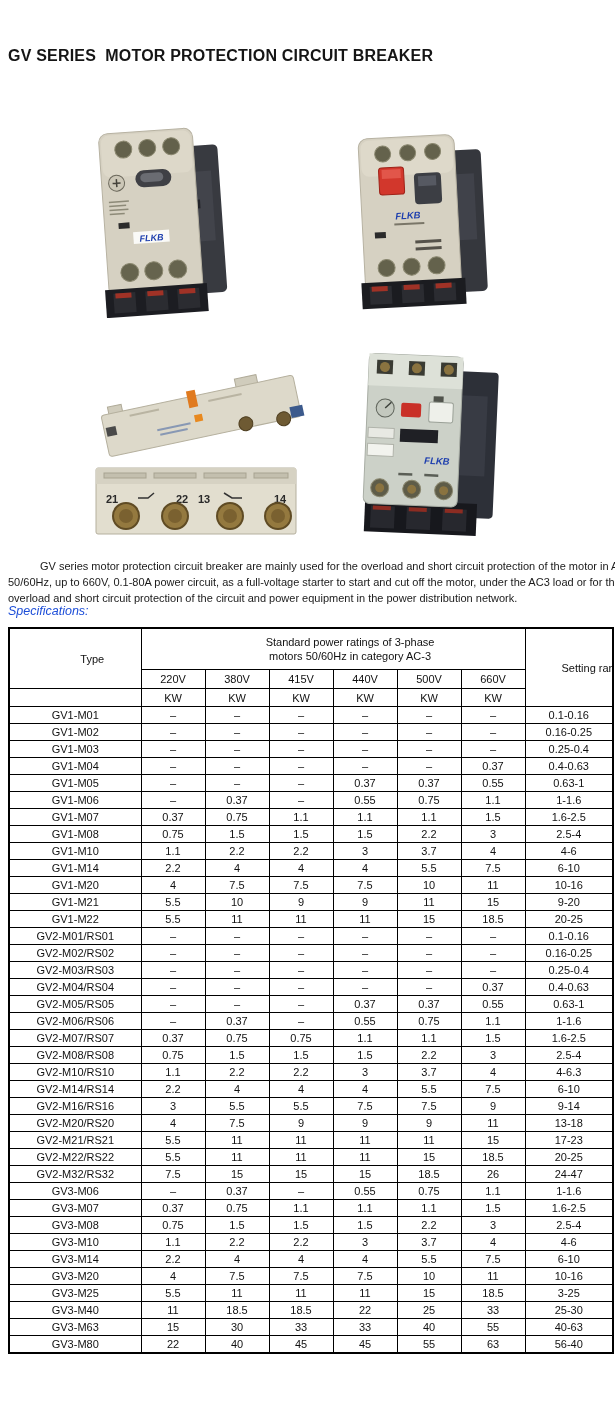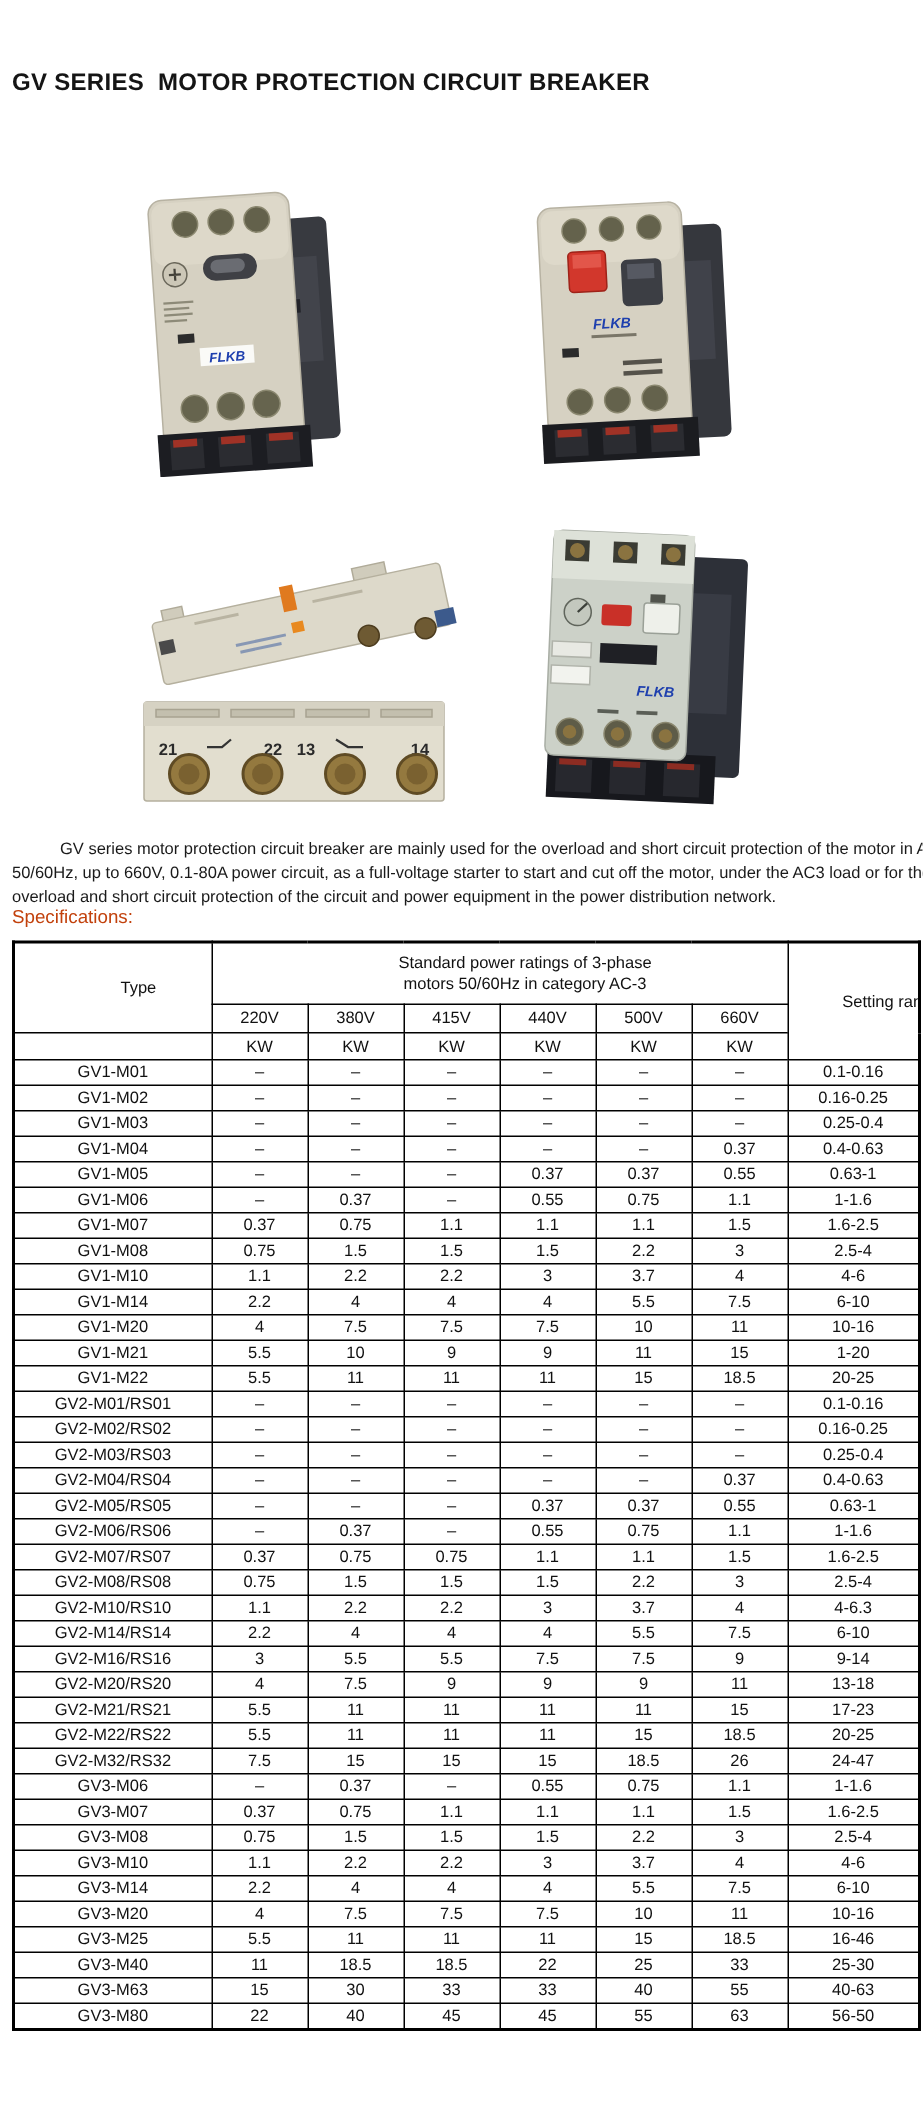--- a/index.html
+++ b/index.html
@@ -10,21 +10,21 @@
   .page-title{
     position:absolute;top:36px;left:8px;font-size:16px;font-weight:bold;
     letter-spacing:.2px;white-space:pre;color:#151515;
   }
   .products{position:absolute;top:100px;left:0;width:615px;height:450px;}
   .photo{position:absolute;}
   .desc{
     position:absolute;top:547px;left:8px;width:652px;
     font-size:11px;line-height:16px;color:#1a1a1a;text-indent:32px;
   }
-  .spec-label{position:absolute;top:604px;left:8px;font-size:12.5px;color:#c2410c;}
+  .spec-label{position:absolute;top:604px;left:8px;font-size:12.5px;color:#1d4ed8;font-style:italic;}
   table.spec{
     position:absolute;top:627px;left:8px;width:604px;
     border-collapse:collapse;table-layout:fixed;font-size:11px;color:#111;
   }
   table.spec th,table.spec td{
     border:1px solid #000;padding:0 2px;text-align:center;vertical-align:middle;
     font-weight:normal;overflow:hidden;white-space:nowrap;
   }
   table.spec{border:2px solid #000;}
   tr.h1 th{height:40px;padding-left:36px;}
@@ -340,21 +340,21 @@
         <td>10-16</td>
       </tr>
       <tr>
         <td>GV1-M21</td>
         <td>5.5</td>
         <td>10</td>
         <td>9</td>
         <td>9</td>
         <td>11</td>
         <td>15</td>
-        <td>1-20</td>
+        <td>9-20</td>
       </tr>
       <tr>
         <td>GV1-M22</td>
         <td>5.5</td>
         <td>11</td>
         <td>11</td>
         <td>11</td>
         <td>15</td>
         <td>18.5</td>
         <td>20-25</td>
@@ -570,21 +570,21 @@
         <td>10-16</td>
       </tr>
       <tr>
         <td>GV3-M25</td>
         <td>5.5</td>
         <td>11</td>
         <td>11</td>
         <td>11</td>
         <td>15</td>
         <td>18.5</td>
-        <td>16-46</td>
+        <td>3-25</td>
       </tr>
       <tr>
         <td>GV3-M40</td>
         <td>11</td>
         <td>18.5</td>
         <td>18.5</td>
         <td>22</td>
         <td>25</td>
         <td>33</td>
         <td>25-30</td>
@@ -600,16 +600,16 @@
         <td>40-63</td>
       </tr>
       <tr>
         <td>GV3-M80</td>
         <td>22</td>
         <td>40</td>
         <td>45</td>
         <td>45</td>
         <td>55</td>
         <td>63</td>
-        <td>56-50</td>
+        <td>56-40</td>
       </tr>
     </tbody>
 </table>
 
 </body></html>

